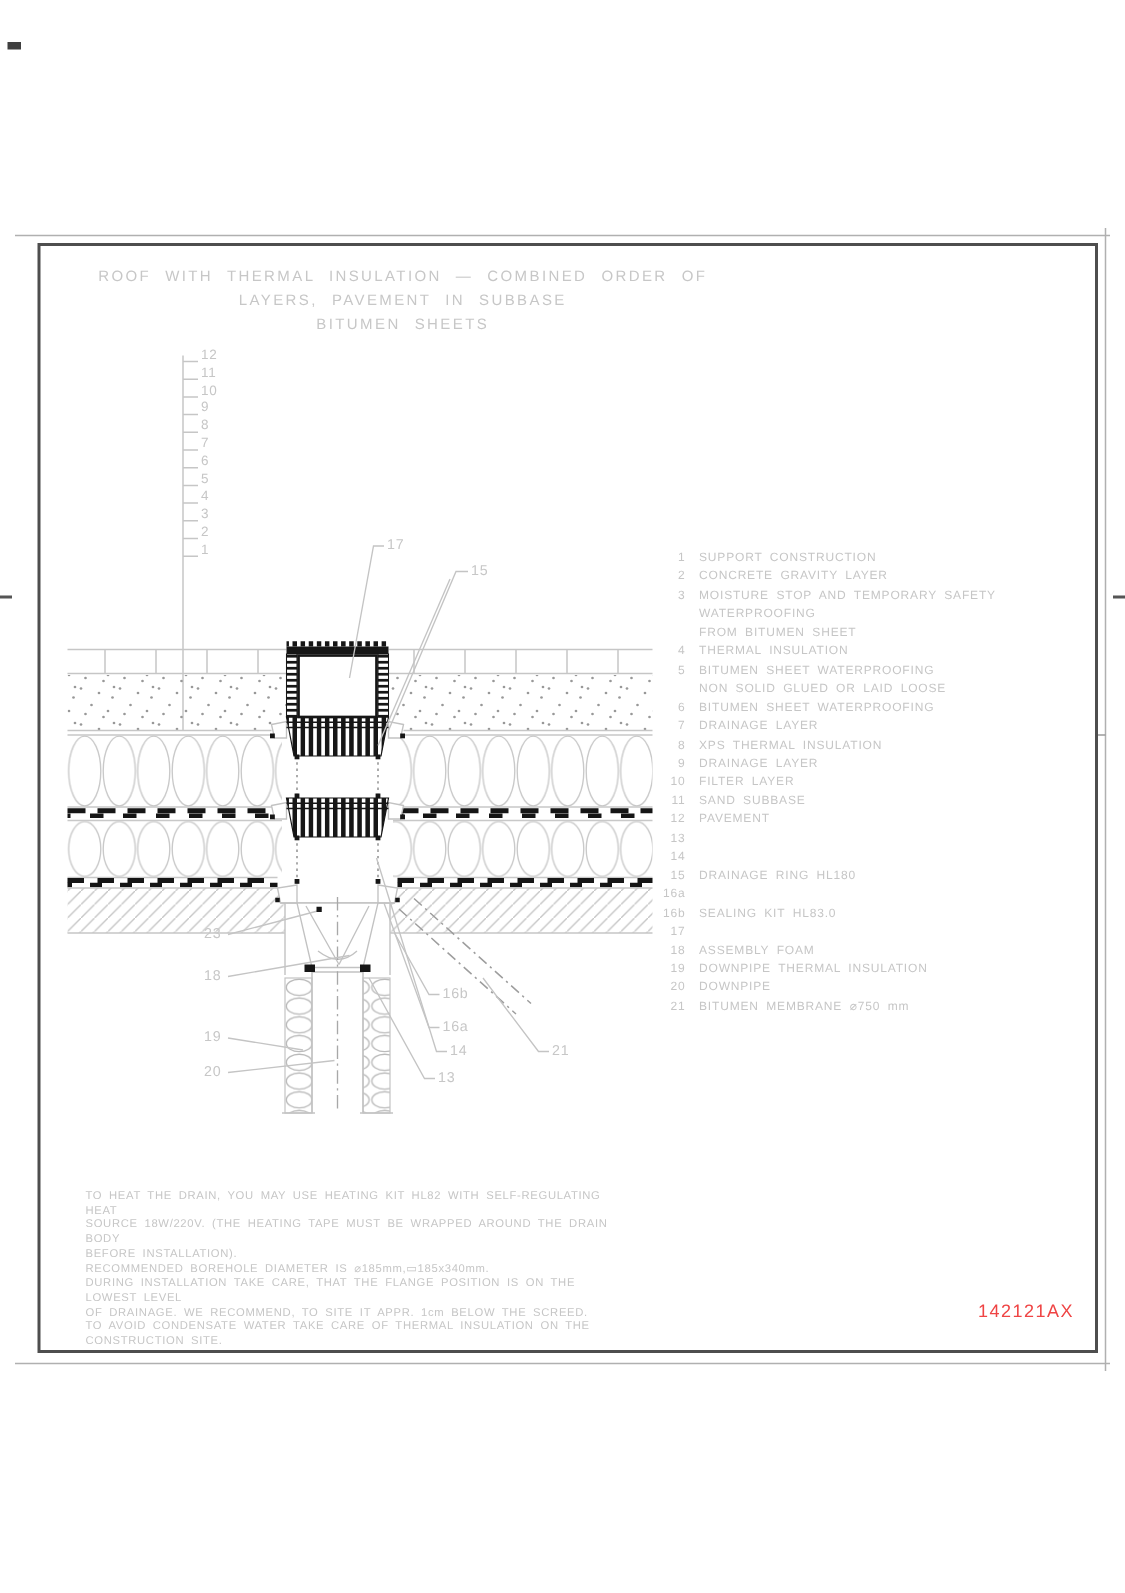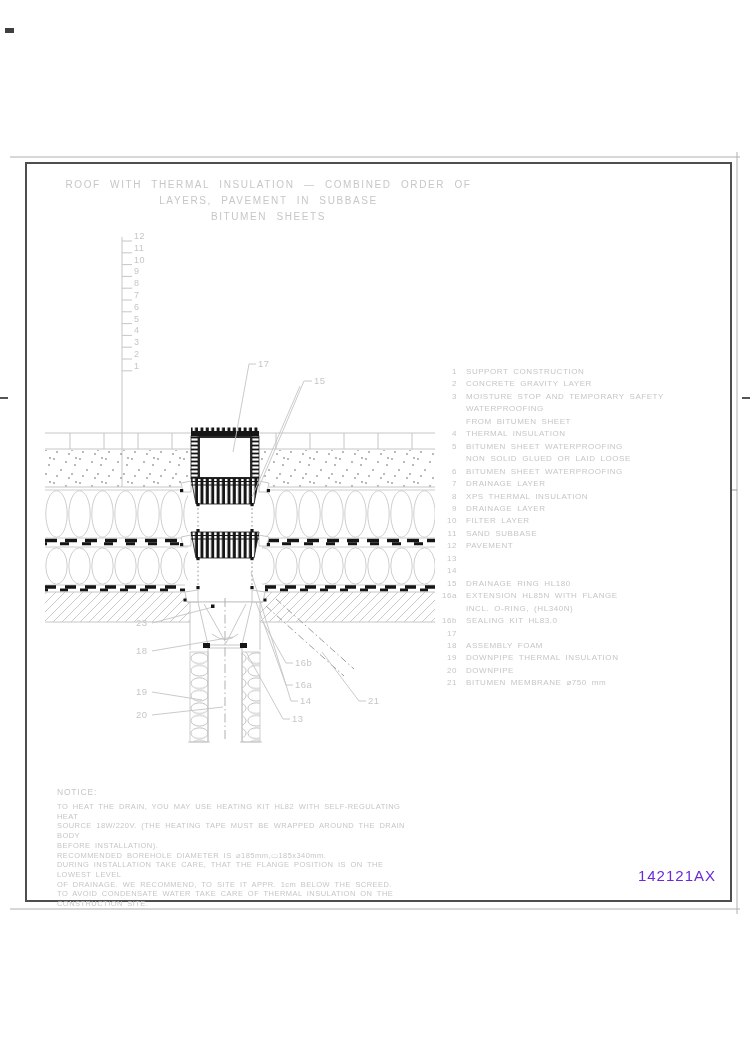--- a/index.html
+++ b/index.html
@@ -39,21 +39,21 @@
   .legend-item .num{width:21px;flex:none;text-align:right;}
   .legend-item .txt{margin-left:9px;white-space:pre-line;}
   #notice{position:absolute;left:57px;top:787px;width:360px;color:#c6c6c6;}
   #notice .heading{font-size:8.5px;letter-spacing:.8px;}
   #notice .body{
     margin-top:5px;font-size:7.5px;line-height:9.7px;letter-spacing:.45px;
     word-spacing:2px;white-space:pre-line;
   }
   #drawing-id{
     position:absolute;left:560px;top:867px;width:156px;text-align:right;
-    color:#6d28d9;font-size:15px;letter-spacing:1px;
+    color:#ef4444;font-size:12px;letter-spacing:1px;
   }
 </style>
 </head>
 <body>
 
 <svg id="linework" width="750" height="1062" viewBox="0 0 750 1062" xmlns="http://www.w3.org/2000/svg">
   <defs>
     <pattern id="stip" width="26" height="24" patternUnits="userSpaceOnUse">
       <g fill="#989898">
         <circle cx="2" cy="3" r="0.9"></circle>
@@ -341,22 +341,20 @@
       <span class="num">14</span>
     </div>
 
     <div class="legend-item">
       <span class="num">15</span>
       <span class="txt">DRAINAGE RING HL180</span>
     </div>
 
     <div class="legend-item">
       <span class="num">16a</span>
-      <span class="txt">EXTENSION HL85N WITH FLANGE
-INCL. O-RING, (HL340N)</span>
     </div>
 
     <div class="legend-item">
       <span class="num">16b</span>
       <span class="txt">SEALING KIT HL83.0</span>
     </div>
 
     <div class="legend-item">
       <span class="num">17</span>
     </div>
@@ -377,21 +375,20 @@
     </div>
 
     <div class="legend-item">
       <span class="num">21</span>
       <span class="txt">BITUMEN MEMBRANE ⌀750 mm</span>
     </div>
 
   </div>
 
 <div id="notice">
-  <div class="heading">NOTICE:</div>
   <div class="body">TO HEAT THE DRAIN, YOU MAY USE HEATING KIT HL82 WITH SELF-REGULATING HEAT
 SOURCE 18W/220V. (THE HEATING TAPE MUST BE WRAPPED AROUND THE DRAIN BODY
 BEFORE INSTALLATION).
 RECOMMENDED BOREHOLE DIAMETER IS ⌀185mm,▭185x340mm.
 DURING INSTALLATION TAKE CARE, THAT THE FLANGE POSITION IS ON THE LOWEST LEVEL
 OF DRAINAGE. WE RECOMMEND, TO SITE IT APPR. 1cm BELOW THE SCREED.
 TO AVOID CONDENSATE WATER TAKE CARE OF THERMAL INSULATION ON THE
 CONSTRUCTION SITE.</div>
 </div>
 

